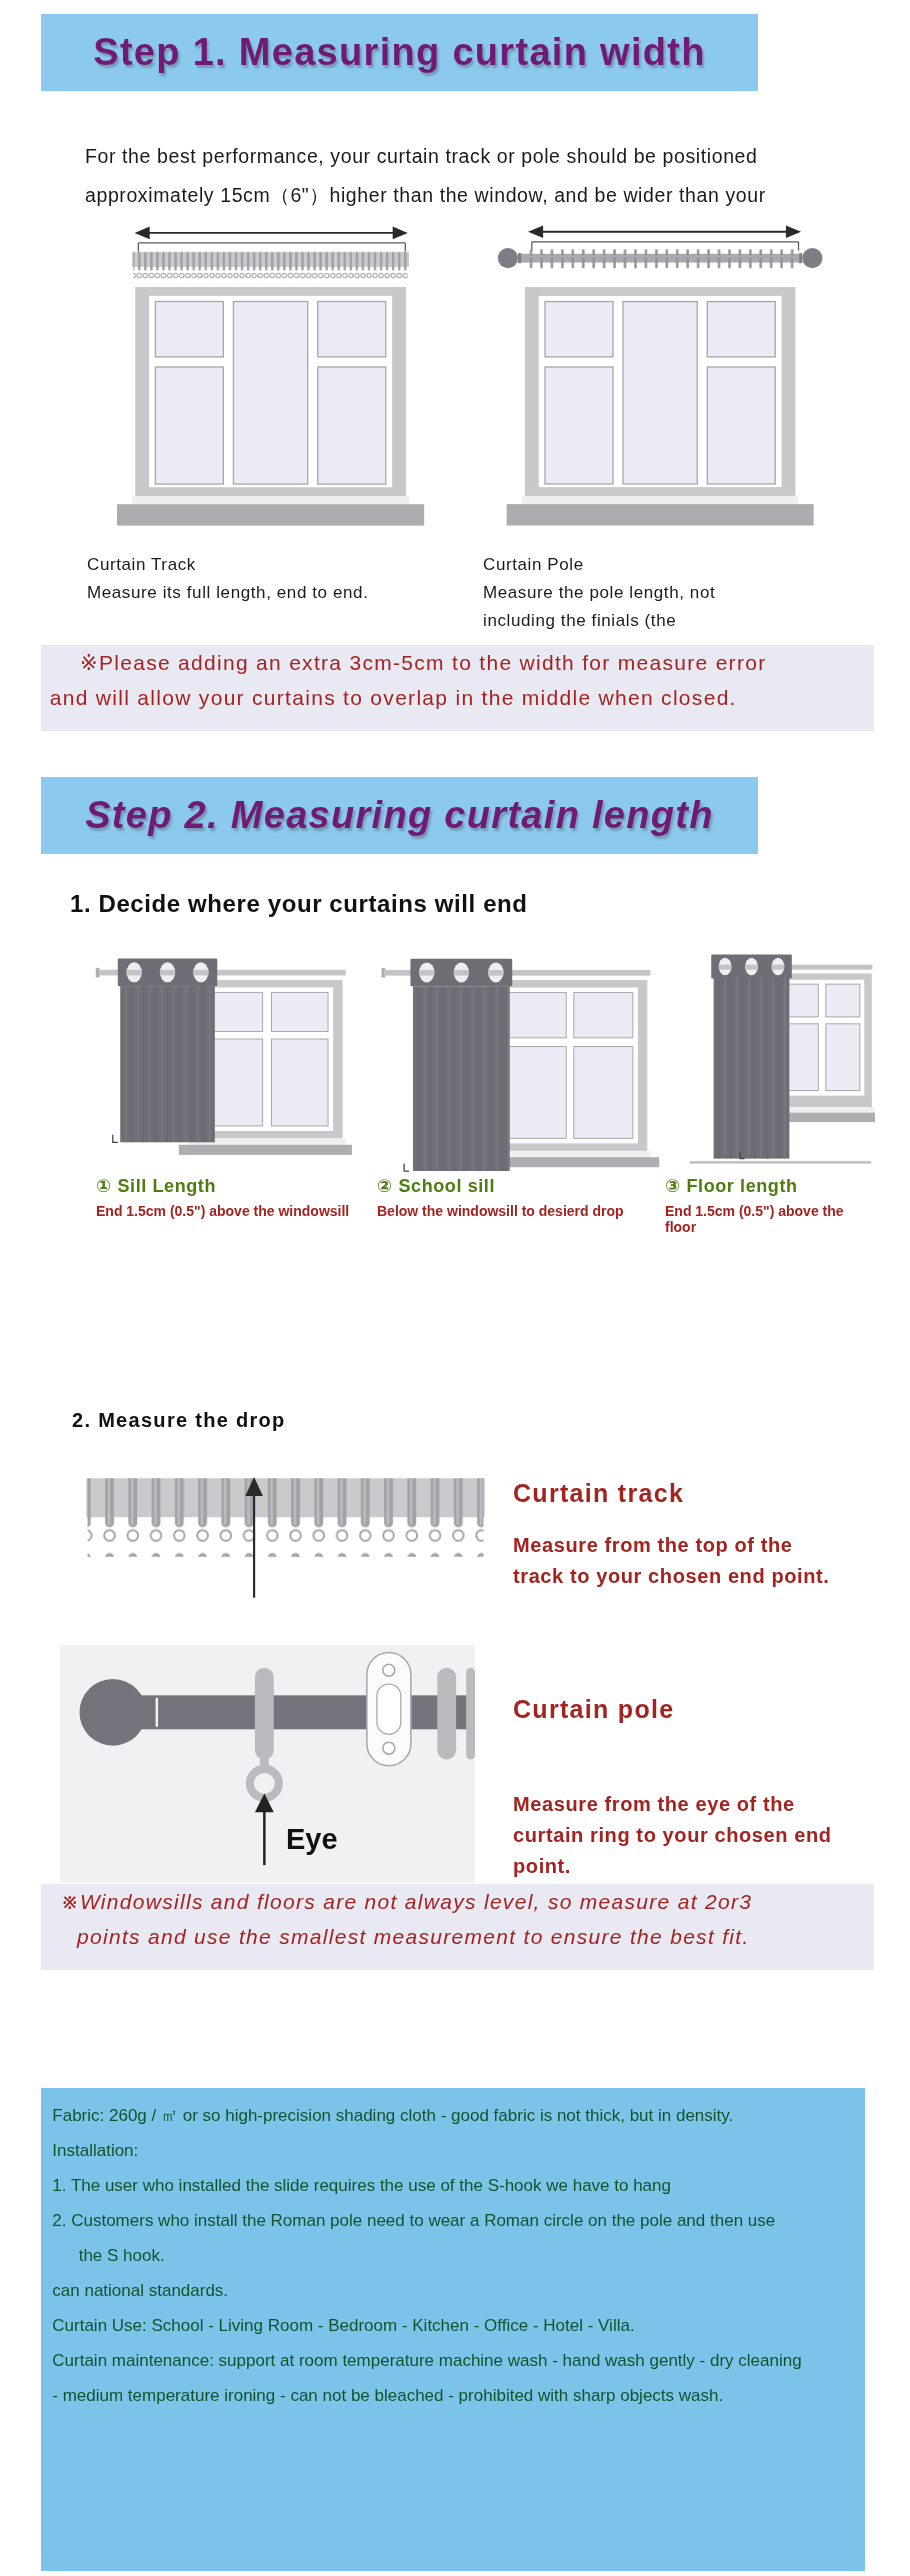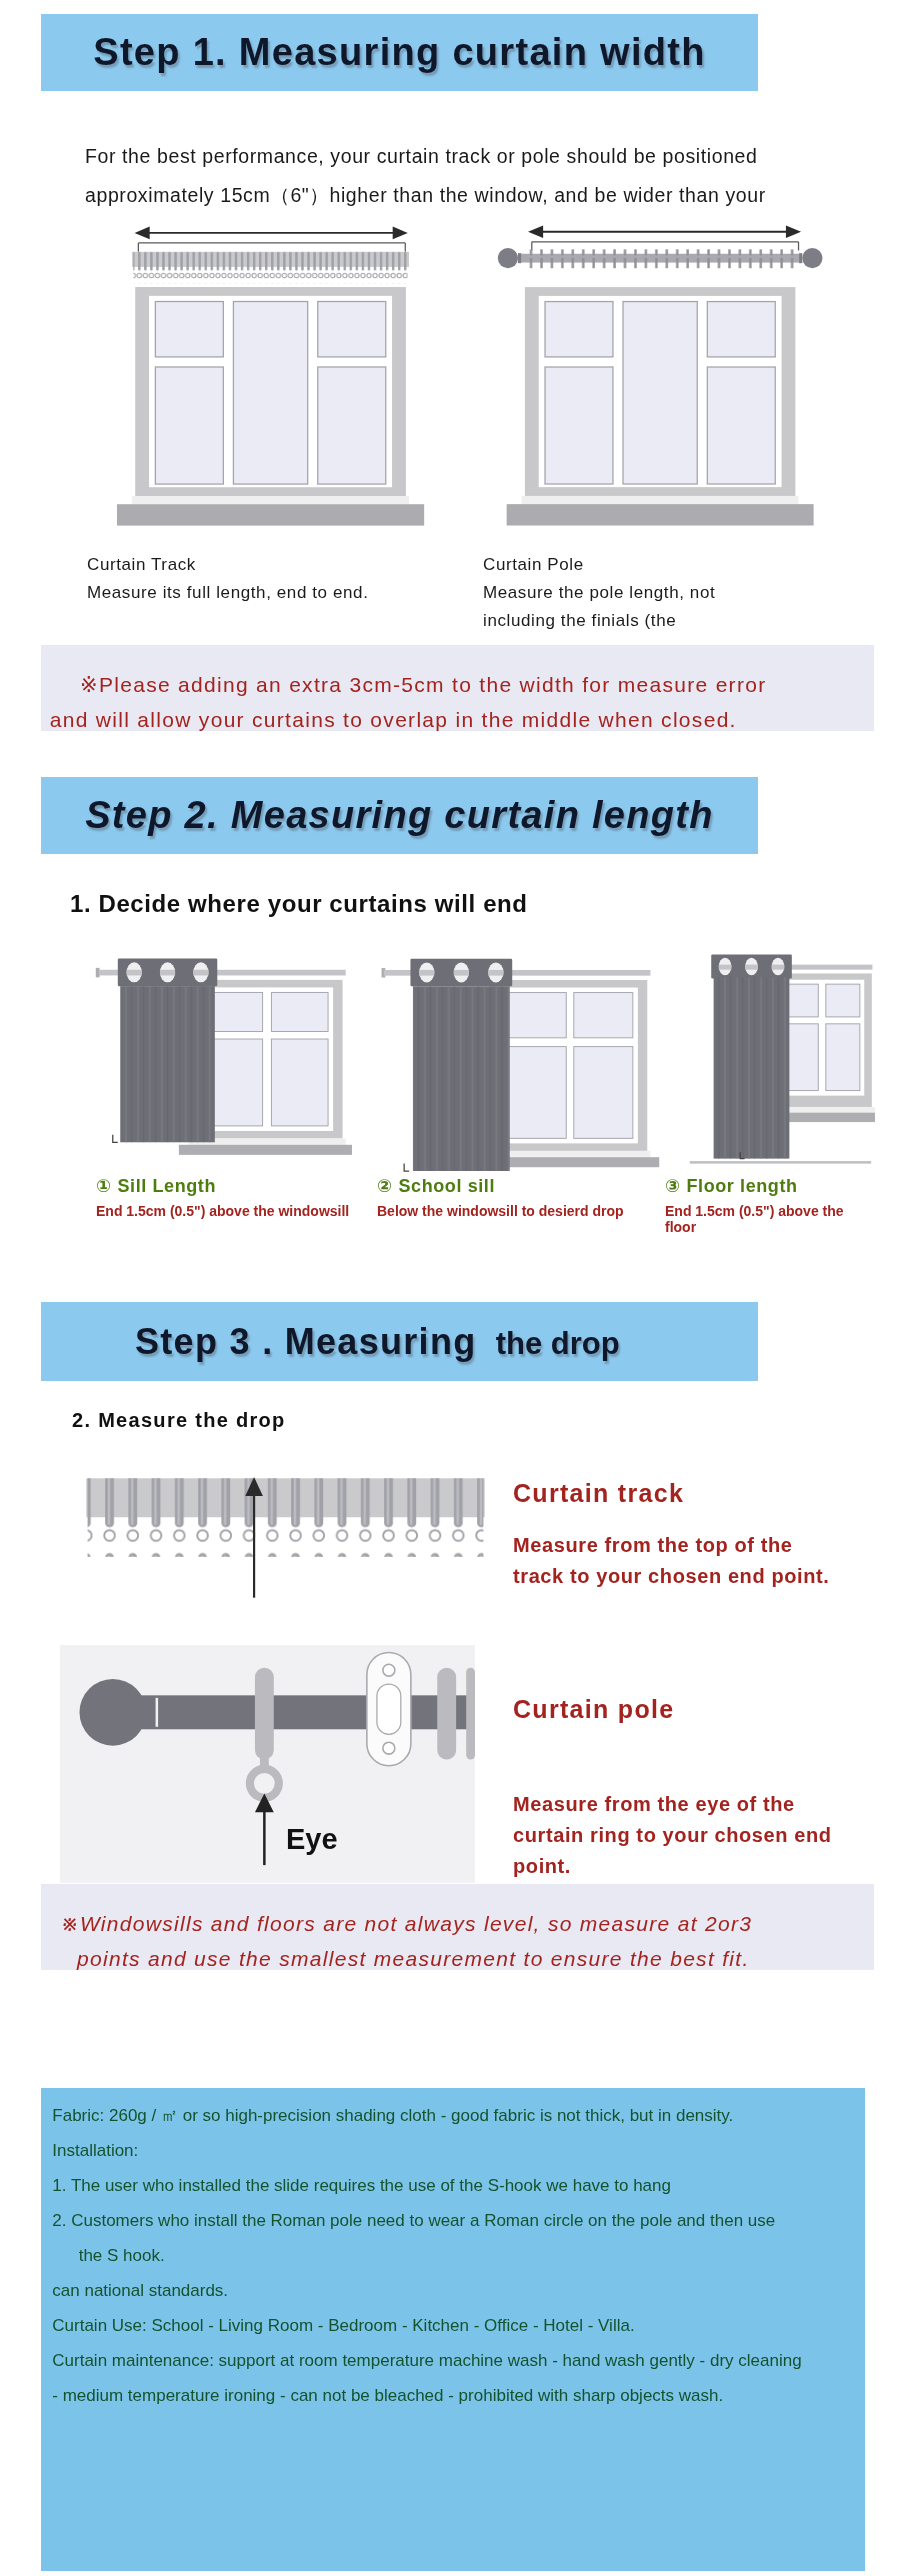--- a/index.html
+++ b/index.html
@@ -1,23 +1,23 @@
 <!DOCTYPE html>
 <html style="font-size:10px"><head>
 <meta charset="utf-8">
 <style>
   html,body{margin:0;padding:0;background:#ffffff;}
   .canvas{position:relative;width:910px;height:2576px;background:#ffffff;overflow:hidden;
           font-family:"Liberation Sans","DejaVu Sans",sans-serif;color:#1a1a1a;}
   .abs{position:absolute;}
-  .band{position:absolute;left:41px;width:717px;height:77px;background:#8CC9EE;color:#0f172a;
+  .band{position:absolute;left:41px;width:717px;height:77px;background:#8CC9EE;color:#701a75;
         font-weight:bold;text-shadow:1.9px 2.5px 1.9px rgba(96,118,136,.55);}
   .band-center{text-align:center;line-height:77px;font-size:38px;letter-spacing:1.3px;}
   .note{position:absolute;left:41px;width:833px;height:86px;background:#E9E9F3;color:#A3231F;
-        font-size:21px;letter-spacing:1.3px;line-height:35px;padding-top:22px;box-sizing:border-box;}
+        font-size:21px;letter-spacing:1.3px;line-height:35px;padding-top:0;box-sizing:border-box;}
   .redbold{color:#A3231F;font-weight:bold;}
   .capline{font-size:17px;letter-spacing:0.6px;line-height:28px;color:#1b1b1b;}
   .optioncap .t{font-size:18px;font-weight:bold;color:#4d7c0f;letter-spacing:0.6px;}
   .optioncap .d{font-size:14px;font-weight:bold;color:#A3231F;margin-top:6.3px;letter-spacing:0;}
   .footer{position:absolute;left:41px;top:2088px;width:824px;height:483px;background:#7CC3EA;
           color:#14532d;font-size:17px;line-height:35px;letter-spacing:0;box-sizing:border-box;
           padding:10px 12.6px 0 11.3px;}
   .footer .indent{padding-left:26.4px;}
   .bigblack{font-weight:bold;color:#111111;}
 </style>
@@ -232,24 +232,20 @@
     <div class="t"><span>②</span>
       <span>School sill</span></div>
     <div class="d">Below the windowsill to desierd drop</div>
   </div>
   <div class="abs optioncap" style="left:665px;top:1175px;width:208px;">
     <div class="t"><span>③</span>
       <span>Floor length</span></div>
     <div class="d">End 1.5cm (0.5") above the floor</div>
   </div>
 
-  <div class="band" style="top:1302px;height:79px;line-height:79px;padding-left:94px;box-sizing:border-box;">
-    <span style="font-size:36px;letter-spacing:1.3px;">Step 3 . Measuring</span>
-    <span style="font-size:31px;letter-spacing:0;margin-left:16.4px;">the drop</span>
-  </div>
 
   <div class="abs bigblack" style="left:72px;top:1409px;font-size:20px;letter-spacing:1.3px;">2. Measure the drop</div>
 
   <svg class="abs" style="left:75px;top:1472px;" width="421" height="132" viewBox="0 0 670 210">
     <defs>
       <pattern id="tpat" patternUnits="userSpaceOnUse" width="37" height="125">
         <rect x="11" y="4" width="14" height="84" rx="7" fill="#A1A1A8"></rect>
         <rect x="15" y="8" width="4" height="76" fill="#BCBCC2"></rect>
         <circle cx="18" cy="101" r="8.5" fill="#ffffff" stroke="#A1A1A8" stroke-width="3"></circle>
       </pattern>

